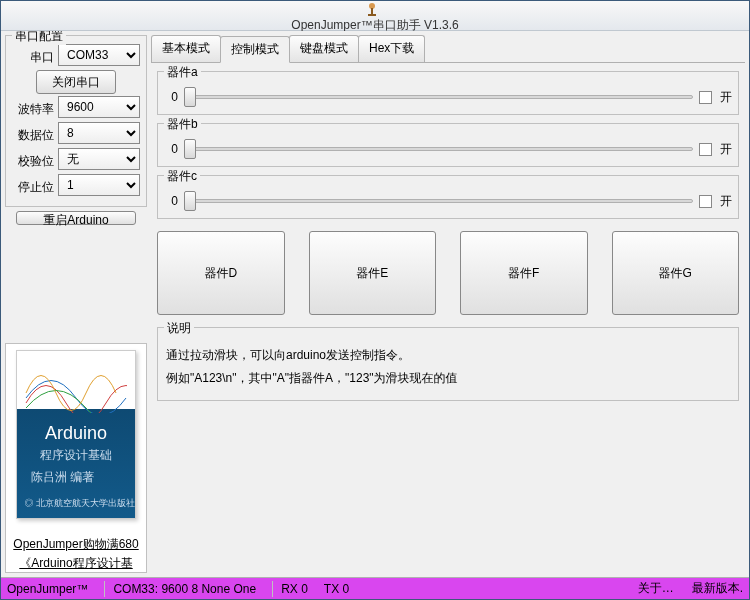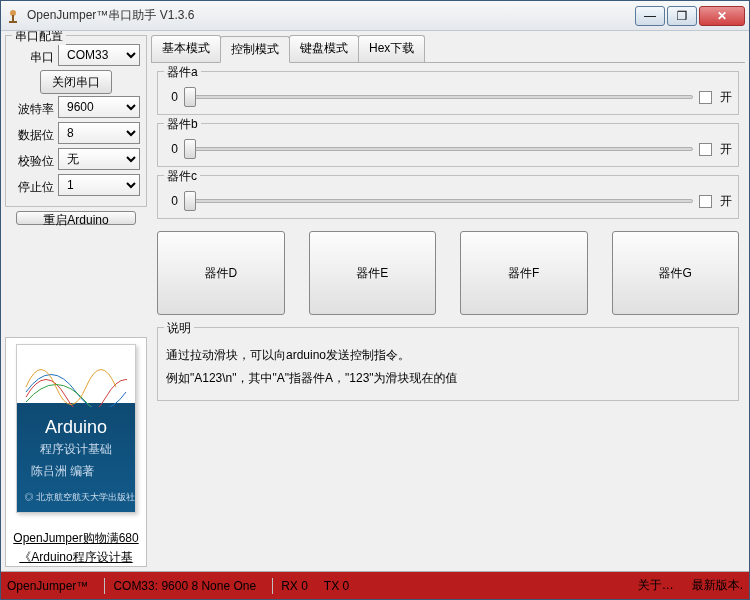--- a/index.html
+++ b/index.html
@@ -1,34 +1,34 @@
 <!DOCTYPE html>
 <html><head>
 <meta charset="utf-8">
 <style>
 * { box-sizing: border-box; margin: 0; padding: 0; font-family: "Microsoft YaHei", Tahoma, sans-serif; font-size: 12px; }
 body { background: #fff; }
 .window { width: 750px; height: 600px; border: 1px solid #3b5a7a; background: #f0f0f0; display: flex; flex-direction: column; position: relative; }
-.titlebar { height: 30px; background: linear-gradient(#f8f8f8, #e4e8ed); display: flex; align-items: center; padding: 0 4px; border-bottom: 1px solid #c0c8d0; }
+.titlebar { height: 30px; background: linear-gradient(#f8f8f8, #e4e8ed); display: flex; align-items: center; padding: 0 4px; border-bottom: 1px solid #c0c8d0; flex-direction: column; }
 .titlebar .icon { width: 16px; height: 16px; margin-right: 6px; display:inline-block;}
 .titlebar .icon svg{display:block;}
 .titlebar .title { flex: 1; color: #333; }
 .winbtns { display: flex; gap: 2px; }
 .winbtn { width: 30px; height: 20px; border: 1px solid #5a7a9a; border-radius: 3px; background: linear-gradient(#f4f8fc,#d0dce8); display: flex; align-items: center; justify-content: center; font-family: Arial; }
 .winbtn.close { width: 46px; background: linear-gradient(#e89090,#d04040); color:#fff; border-color:#a03030;}
 .winbtn.close span{color:#fff;font-weight:bold;}
 .content { flex: 1; display: flex; padding: 4px; gap: 4px; overflow: hidden; background:#f0f0f0;}
 .sidebar { width: 142px; display: flex; flex-direction: column; gap: 4px; }
 .group { border: 1px solid #c0c0c0; padding: 8px 6px 6px; position: relative; background:#f0f0f0;}
 .group-title { position: absolute; top: -8px; left: 6px; background: #f0f0f0; padding: 0 3px; }
 .row { display: flex; align-items: flex-end; margin-bottom: 4px; gap: 4px; }
 .row label { width: 42px; text-align: right; }
 select, .combo { flex: 1; height: 22px; border: 1px solid #888; background: linear-gradient(#fff,#eee); padding-left: 4px; }
 .btn { height: 24px; border: 1px solid #888; background: linear-gradient(#fdfdfd,#e0e0e0); border-radius: 3px; cursor: pointer; padding: 0 8px; }
-.btn.block { display:block; margin: 2px auto; width: 72px;}
+.btn.block { display:block; margin: 2px auto; width: 80px;}
 .restart { width: 120px; height: 14px; margin: 0 auto; display:block;}
 .bookimg { height: 230px; border: 1px solid #c0c0c0; background: #fff; margin-top: auto; display:flex; flex-direction:column; align-items:center; overflow:hidden;}
 .book-cover { width: 120px; height: 180px; background: linear-gradient(180deg,#fff 0%,#fff 35%,#0e4a73 35%,#125a8a 100%); border: 1px solid #ccc; margin: 6px auto 16px; position:relative; box-shadow: 2px 2px 4px rgba(0,0,0,0.2);}
 .book-wires { position:absolute; top:12px; left:8px; right:8px; height:50px; overflow:hidden;}
 .book-wires svg{width:100%;height:100%;}
 .book-title { position:absolute; top:72px; left:0; right:0; text-align:center; color:#fff; font-size:18px;}
 .book-sub { position:absolute; top:96px; left:0; right:0; text-align:center; color:#cde; font-size:12px;}
 .book-author{position:absolute;top:118px;left:14px;color:#cde;font-size:12px;}
 .book-pub{position:absolute;bottom:8px;left:0;right:0;text-align:right;color:#cde;font-size:9px;}
 .promo { text-align: center; padding: 2px 0; line-height:1.2;text-decoration:underline; }
@@ -42,21 +42,21 @@
 .slider-val { width: 14px; text-align: right; }
 .slider-track { flex: 1; height: 22px; position: relative; display:flex; align-items:center;}
 .track-line { position:absolute; left:0; right:0; top:50%; height:4px; background:#d8d8d8; border:1px solid #b0b0b0; border-radius:2px; transform:translateY(-50%);}
 .thumb { position: absolute; left: 0; top: 1px; width: 12px; height: 20px; background: linear-gradient(#fdfdfd,#d8d8d8); border: 1px solid #888; border-radius: 2px; }
 .cb { width: 13px; height: 13px; border: 1px solid #888; background: #fff; }
 .cblabel { margin-left: 2px; }
 .big-buttons { display: flex; gap: 24px; justify-content: space-between; margin: 12px 0; }
 .bigbtn { flex: 1; height: 84px; border: 1px solid #888; background: linear-gradient(#fdfdfd,#e0e0e0); border-radius: 3px; cursor:pointer;}
 .desc-group { border: 1px solid #c0c0c0; padding: 14px 8px 8px; position: relative; }
 .desc-group p { margin: 4px 0; line-height: 1.6; }
-.statusbar { height: 28px; border-top: 1px solid #b0b0b0; background: #b91c1c; display: flex; align-items: center; padding: 0 6px; gap: 16px; }
+.statusbar { height: 22px; border-top: 1px solid #b0b0b0; background: #d946ef; display: flex; align-items: center; padding: 0 6px; gap: 16px; }
 .statusbar .sp { border-left: 1px solid #c0c0c0; padding-left: 8px; height: 16px; display:flex; align-items:center;}
 .statusbar .right { margin-left: auto; display: flex; gap: 18px; }
 .statusbar .link { cursor:pointer; }
 </style>
 </head>
 <body>
 
 <div class="window">
   <div class="titlebar">
     <span class="icon">

